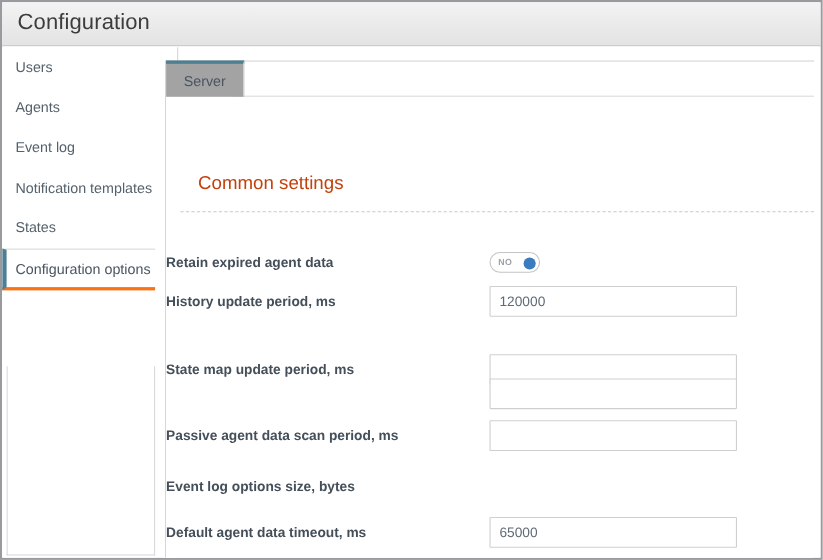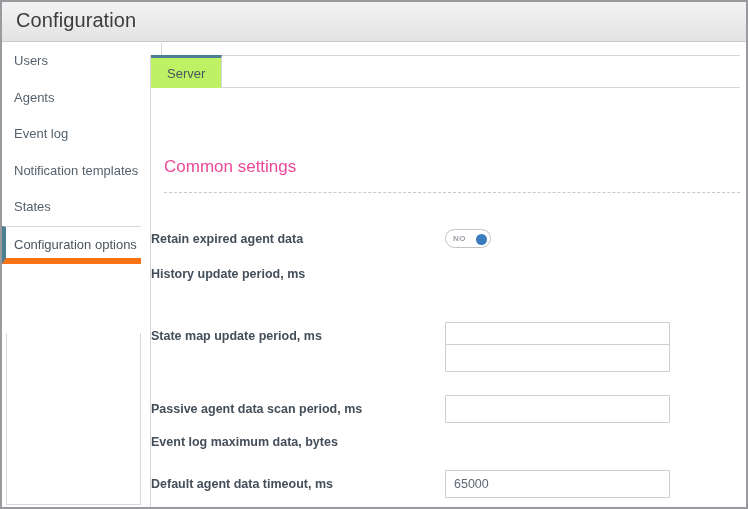--- a/index.html
+++ b/index.html
@@ -85,21 +85,21 @@
     color: #55626d;
     background: #ffffff;
     white-space: nowrap;
     cursor: pointer;
     border-left: 4px solid transparent;
     padding-left: 8px;
   }
   .nav-item.selected {
     border-left: 4px solid #4d7f92;
     border-top: 1px solid #d9d9d9;
-    border-bottom: 6px solid #f97316;
+    border-bottom: 3px solid #f97316;
     height: 38px;
     line-height: 36px;
     color: #4a5560;
   }
   .nav-filler {
     position: absolute;
     left: 4px;
     top: 290px;
     width: 135px;
     height: 172px;
@@ -133,21 +133,21 @@
   .tab {
     position: absolute;
     left: 0;
     top: 0;
     height: 33px;
     box-sizing: border-box;
     padding: 0 16px;
     line-height: 32px;
     font-size: 13px;
     color: #4a5560;
-    background: #bef264;
+    background: #a3a3a3;
     border-top: 3px solid #4d7f92;
     border-right: 1px solid #d6d6d6;
     white-space: nowrap;
     cursor: pointer;
     z-index: 2;
   }
   .tabstrip-rest {
     position: absolute;
     left: 60px;
     top: 0;
@@ -166,22 +166,23 @@
     top: 33px;
     width: 589px;
     height: 419px;
     background: #ffffff;
   }
 
   .section-title {
     position: absolute;
     font-size: 17px;
     font-weight: 400;
-    color: #ec4899;
-    white-space: nowrap;
+    color: #c2410c;
+    white-space: nowrap;
+    margin-left: 16px;
   }
   .section-title.common {
     left: 13px;
     top: 69px;
   }
   .divider {
     position: absolute;
     left: 13px;
     top: 104px;
     width: 576px;
@@ -316,44 +317,47 @@
           <div class="row-field">
             <div class="toggle">
               <span class="toggle-label">NO</span>
               <span class="toggle-knob"></span>
             </div>
           </div>
         </div>
 
         <div class="row" style="top:172px;">
           <div class="row-label">History update period, ms</div>
+          <div class="row-field">
+            <input class="text-input" type="text" value="120000" style="">
+          </div>
         </div>
 
         <div class="row" style="top:214px;margin-top:20px;">
           <div class="row-label">State map update period, ms</div>
           <div class="row-field">
             <input class="text-input" type="text" value="" style="">
           </div>
         </div>
 
         <div class="row" style="top:256px;">
           <div class="row-field">
             <input class="text-input" type="text" value="" style="">
           </div>
         </div>
 
-        <div class="row" style="top:307px;">
+        <div class="row" style="top:294px;">
           <div class="row-label">Passive agent data scan period, ms</div>
           <div class="row-field">
             <input class="text-input" type="text" value="" style="">
           </div>
         </div>
 
         <div class="row" style="top:340px;">
-          <div class="row-label">Event log maximum data, bytes</div>
+          <div class="row-label">Event log options size, bytes</div>
         </div>
 
         <div class="row" style="top:382px;">
           <div class="row-label">Default agent data timeout, ms</div>
           <div class="row-field">
             <input class="text-input" type="text" value="65000" style="">
           </div>
         </div>
 
       </div>

